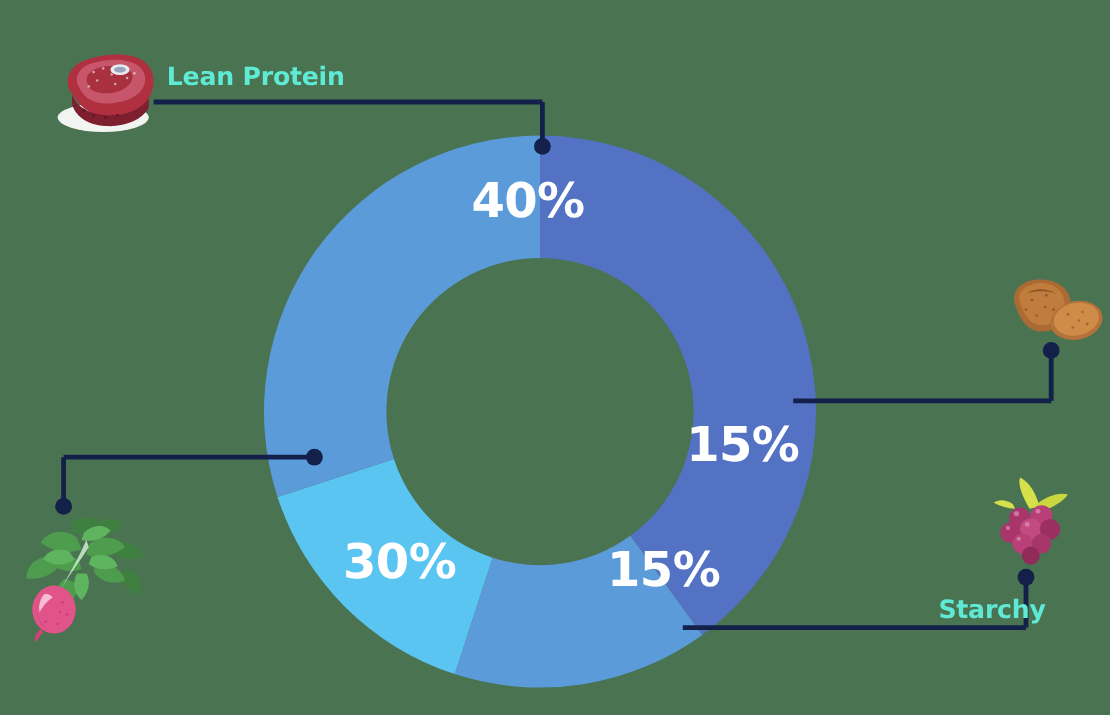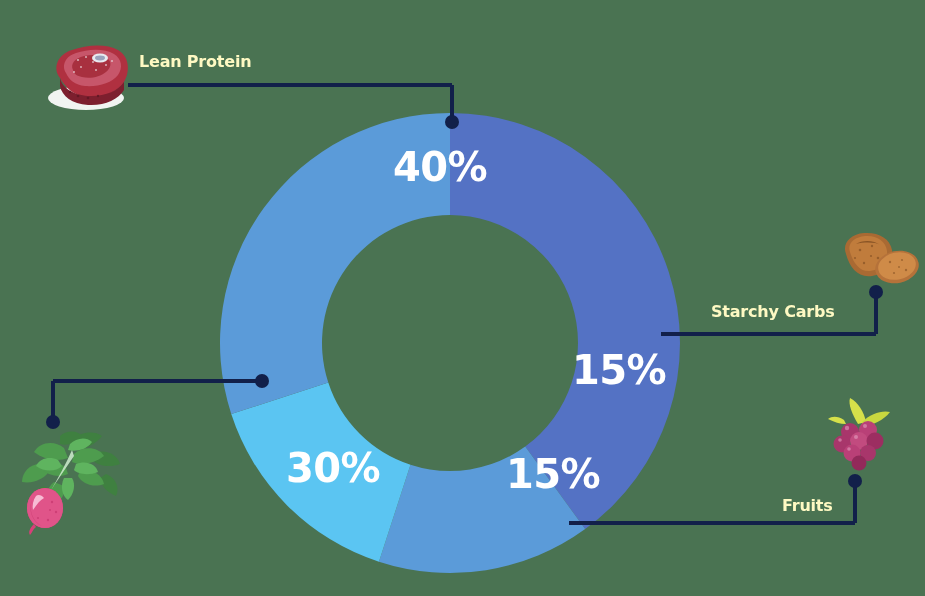--- a/index.html
+++ b/index.html
@@ -29,22 +29,22 @@
     font-family: "DejaVu Sans", sans-serif;
     font-weight: bold;
     font-size: 40px;
     fill: #ffffff;
     letter-spacing: -0.5px;
   }
   .callout-label {
     position: absolute;
     font-family: "DejaVu Sans", sans-serif;
     font-weight: bold;
-    font-size: 16px;
-    color: #fef9c3;
+    font-size: 21px;
+    color: #5eead4;
     letter-spacing: -0.2px;
     white-space: nowrap;
   }
 </style>
 </head>
 <body>
 
 <div id="stage">
 
   <svg id="chart-svg" viewBox="0 0 925 596">
@@ -197,18 +197,17 @@
           <circle cx="18" cy="88" r="1.1"></circle>
         <circle cx="30" cy="80" r="1"></circle>
       </g>
       <path d="M14,94 C10,98 8,102 10,105 C12,103 13,99 16,97 Z" fill="#d83f78"></path>
     </g>
 
   </svg>
 
   <div class="callout-label" style="left:139px; top:52px;">Lean Protein</div>
 
-  <div class="callout-label" style="left:711px; top:302px;">Starchy Carbs</div>
-
-  <div class="callout-label" style="left:782px; top:496px;">Fruits</div>
+
+  <div class="callout-label" style="left:782px; top:496px;">Starchy</div>
 
 
 </div>
 
 </body></html>

